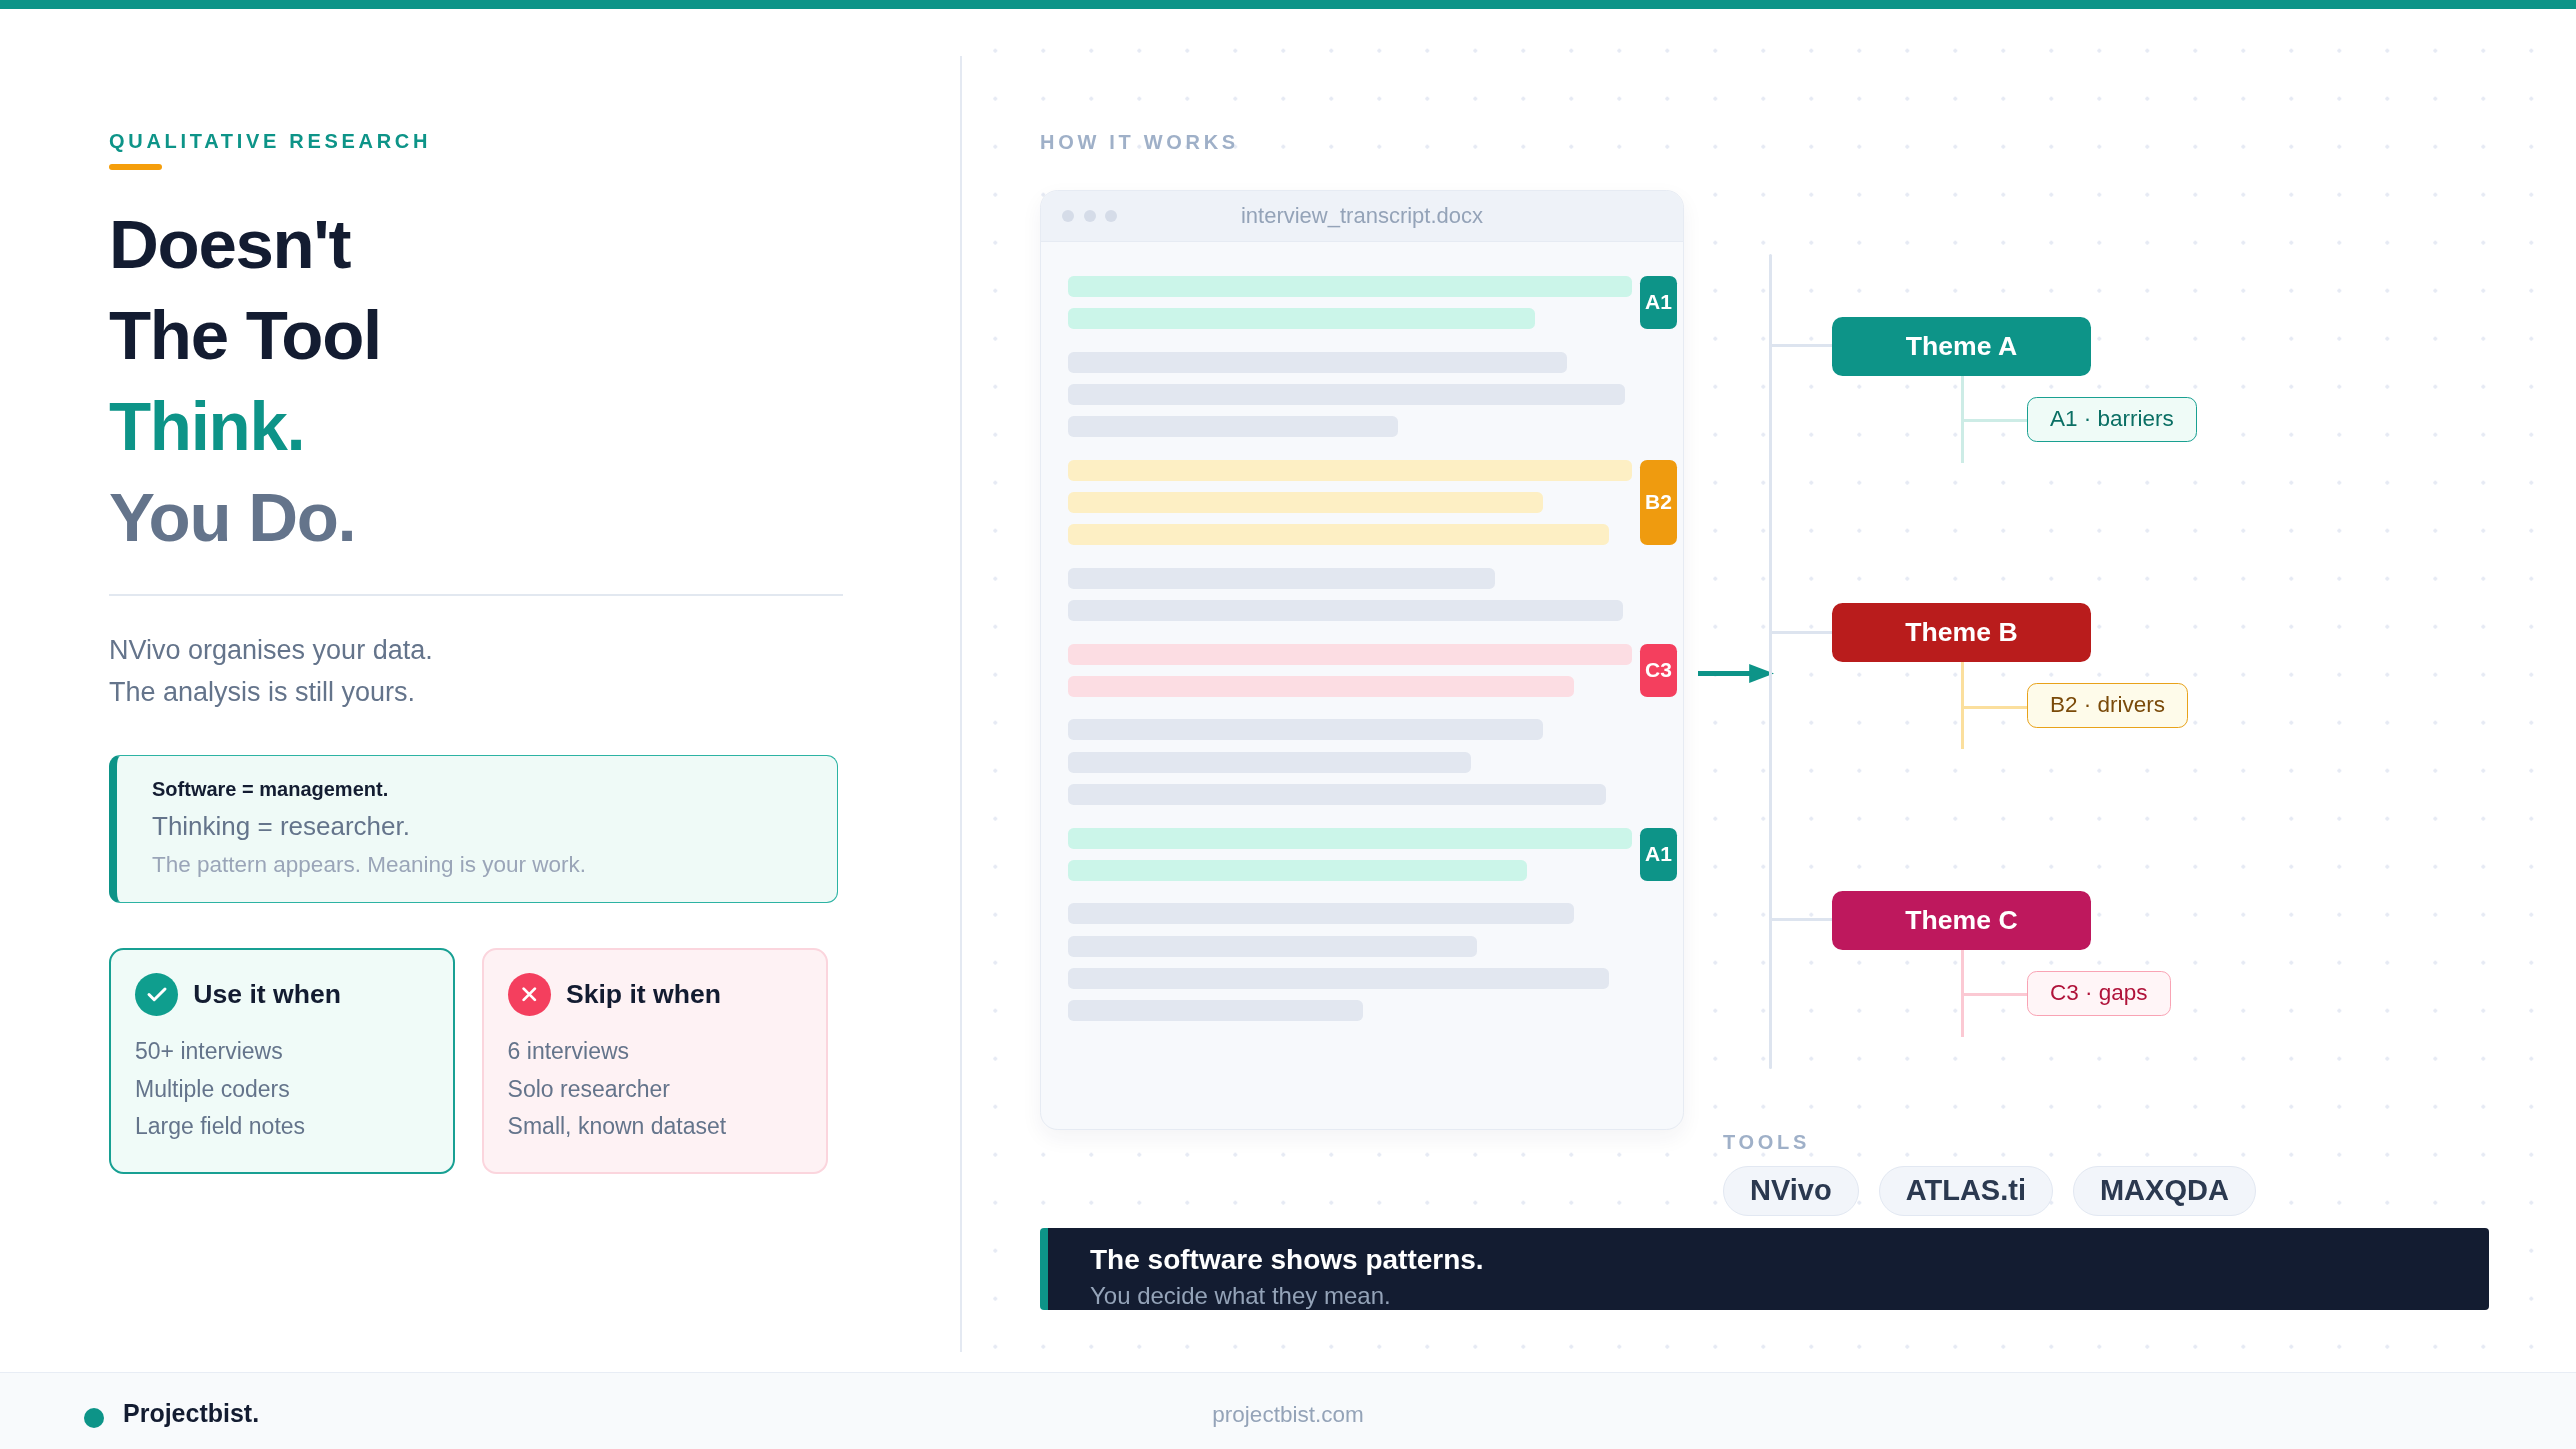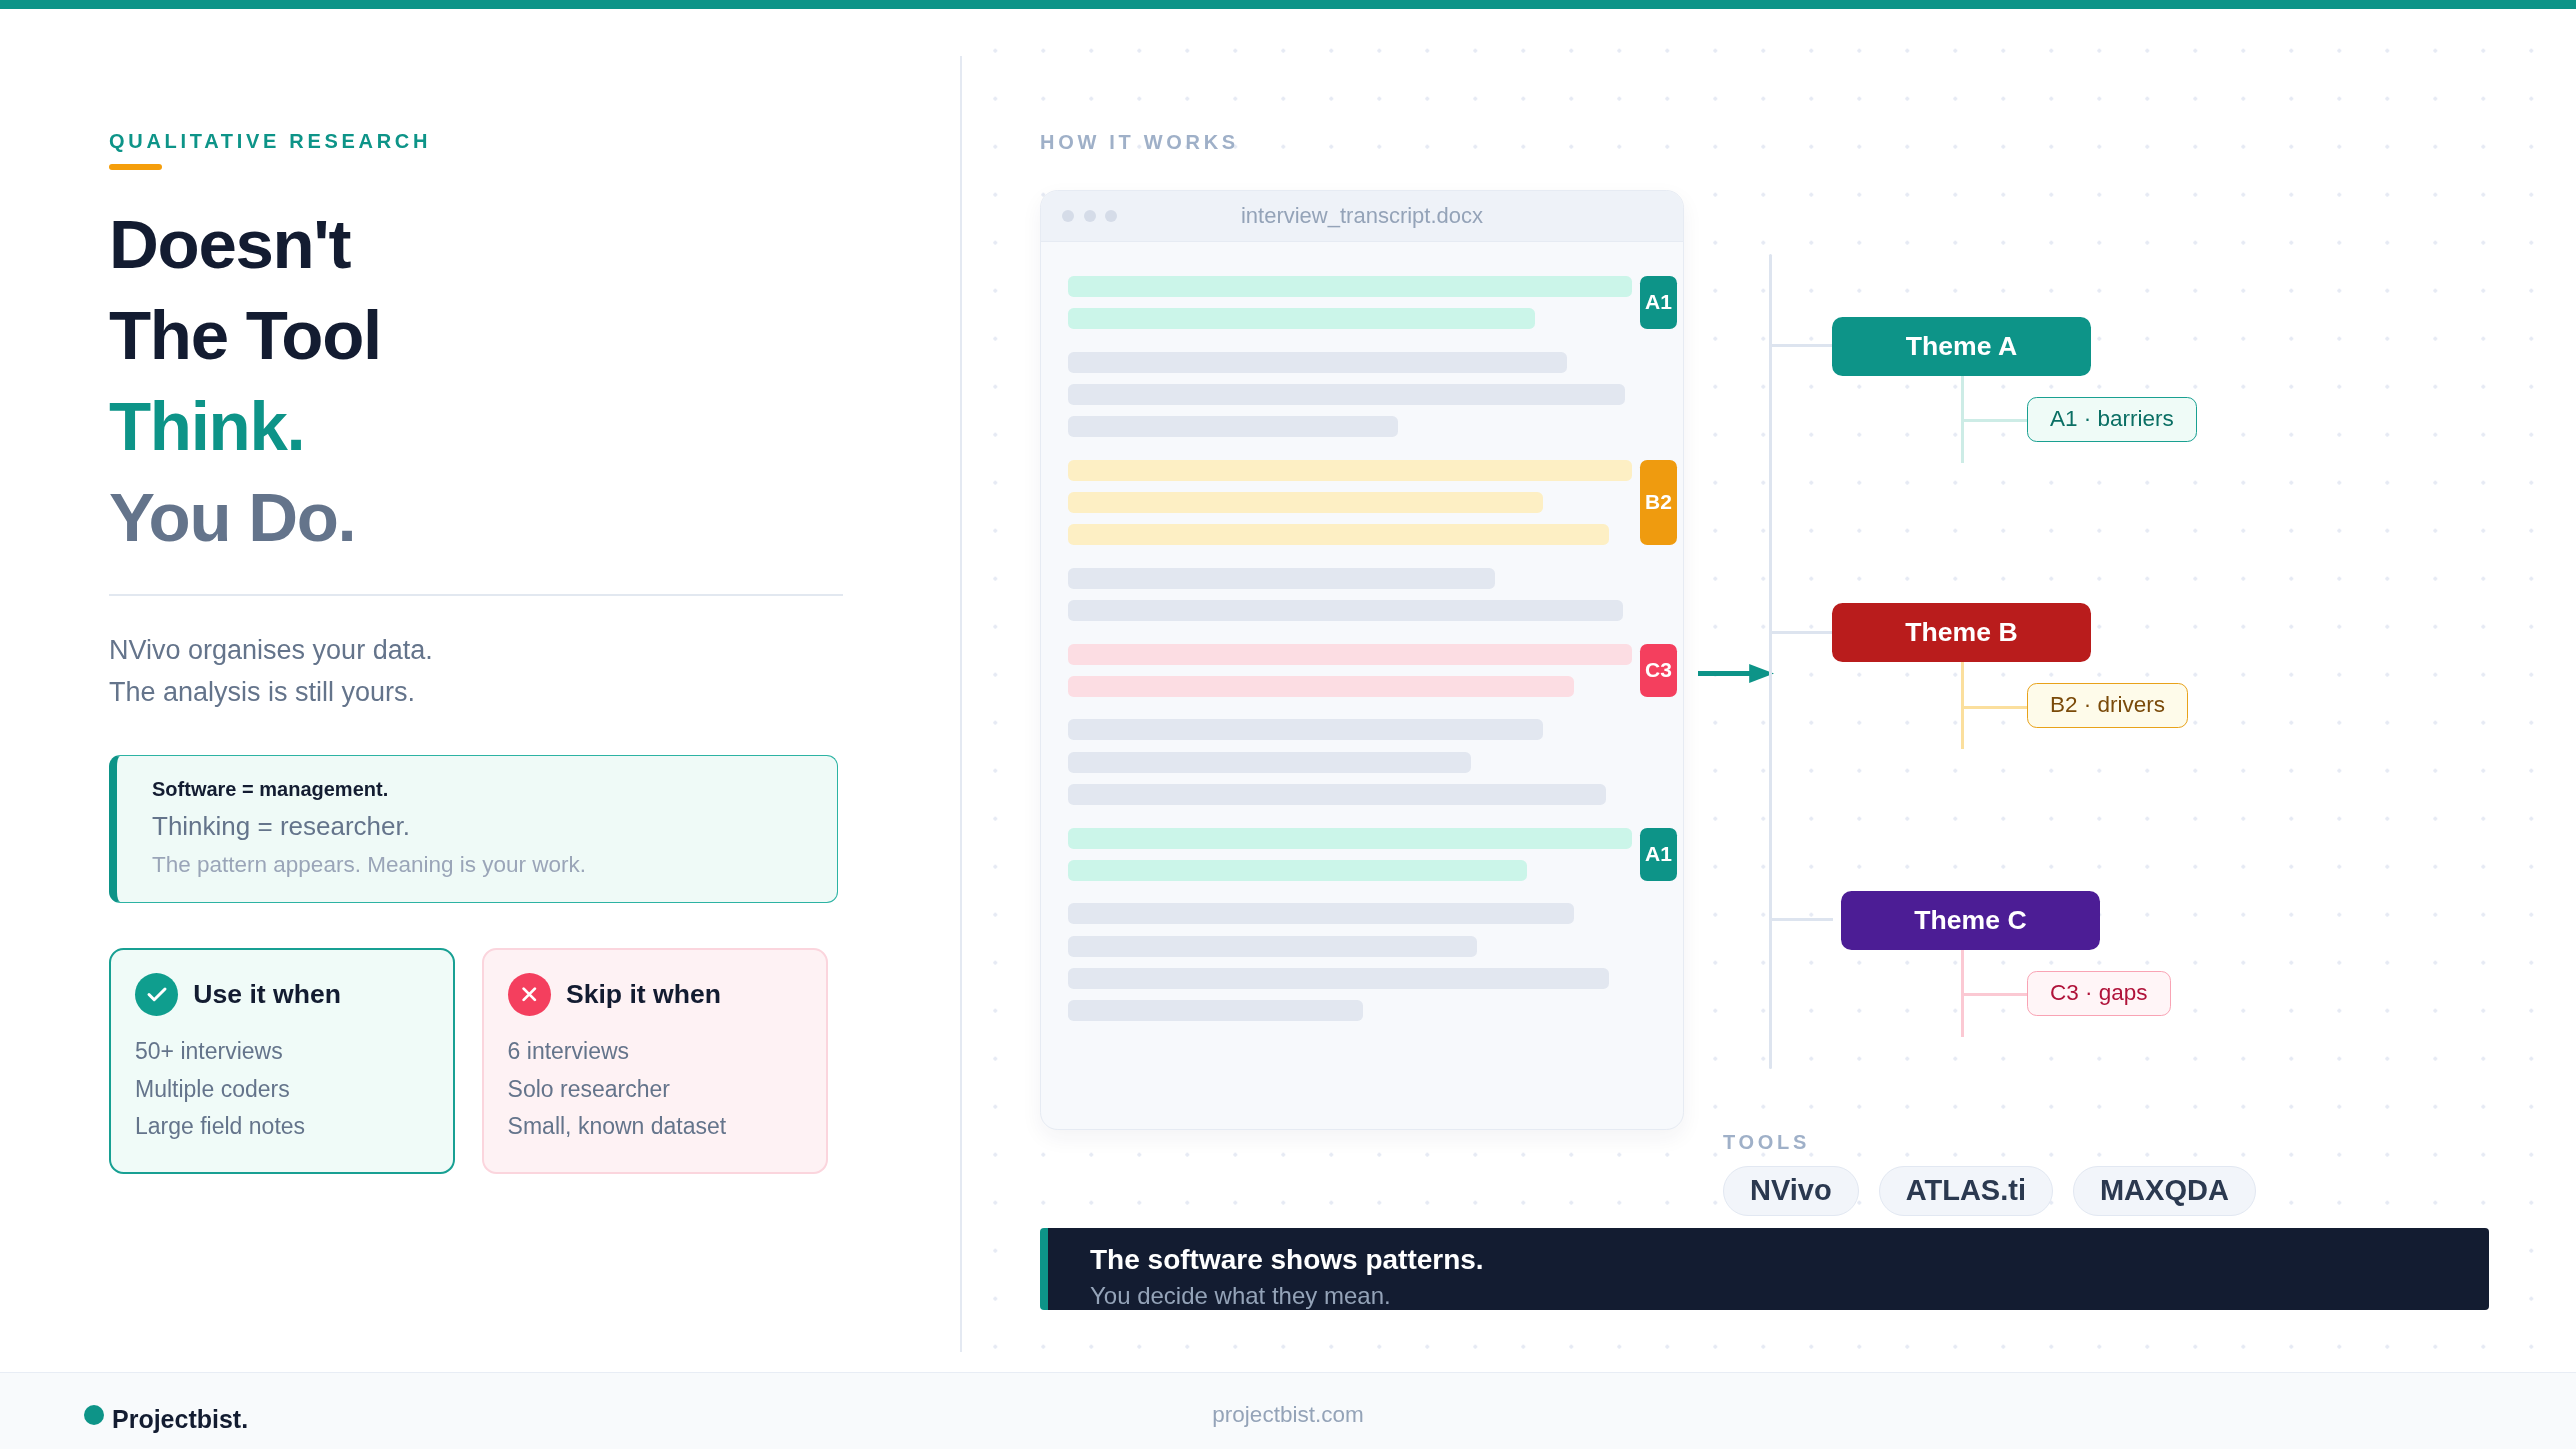--- a/index.html
+++ b/index.html
@@ -139,21 +139,21 @@
   #trunk { position:absolute; left:0; top:8px; width:3.2px; height:815px; background:#dde4ef; border-radius:1.6px; }
   .branch { position:absolute; left:0; width:64px; height:3.2px; background:#dde4ef; }
 
   .theme {
     position:absolute; left:63px; width:259px; height:59px;
     border-radius:10.5px; display:flex; align-items:center; justify-content:center;
     color:#fff; font-size:26.6px; font-weight:bold;
   }
   .theme.a { background:#0d9488;text-align:right; }
   .theme.b { background:#b91c1c; }
-  .theme.c { background:#4c1d95;margin-left:9px; }
+  .theme.c { background:#be185d; }
 
   .stem { position:absolute; width:3.2px; }
   .rung { position:absolute; height:3.2px; width:66px; }
   .chip {
     position:absolute; height:45px; border-radius:9.7px;
     display:flex; align-items:center; justify-content:center;
     padding:0 22px; font-size:22.5px; white-space:nowrap;
   }
   .chip.a { background:#effbf7; border:1.6px solid #19a091; color:#0a6f64; }
   .chip.b { background:#fefbea; border:1.6px solid #e8a21a; color:#7a4a09; }
@@ -179,21 +179,21 @@
     padding:16px 0 0 42px;
   }
   #banner-title { font-size:28px; font-weight:bold; color:#ffffff; }
   #banner-sub   { font-size:24px; color:#94a3b8; margin-top:6.4px; }
 
   
   #footer {
     position:absolute; left:0; top:1363px; width:2576px; height:77px;
     background:#f8fafc; border-top:1.6px solid #e8edf5;
   }
-  #brand { position:absolute; left:84px; top:32px; display:flex; align-items:flex-start; gap:8px; }
+  #brand { position:absolute; left:84px; top:26px; display:flex; align-items:flex-end; gap:19px; }
   #brand-dot { width:20px; height:20px; border-radius:50%; background:#0d9488; }
   #brand-name { font-size:25px; font-weight:bold; color:#131c31; }
   #footer-url {
     position:absolute; left:0; right:0; top:29px; text-align:center;
     font-size:22.5px; color:#94a3b8;
   }
 </style>
 </head>
 <body>
 

